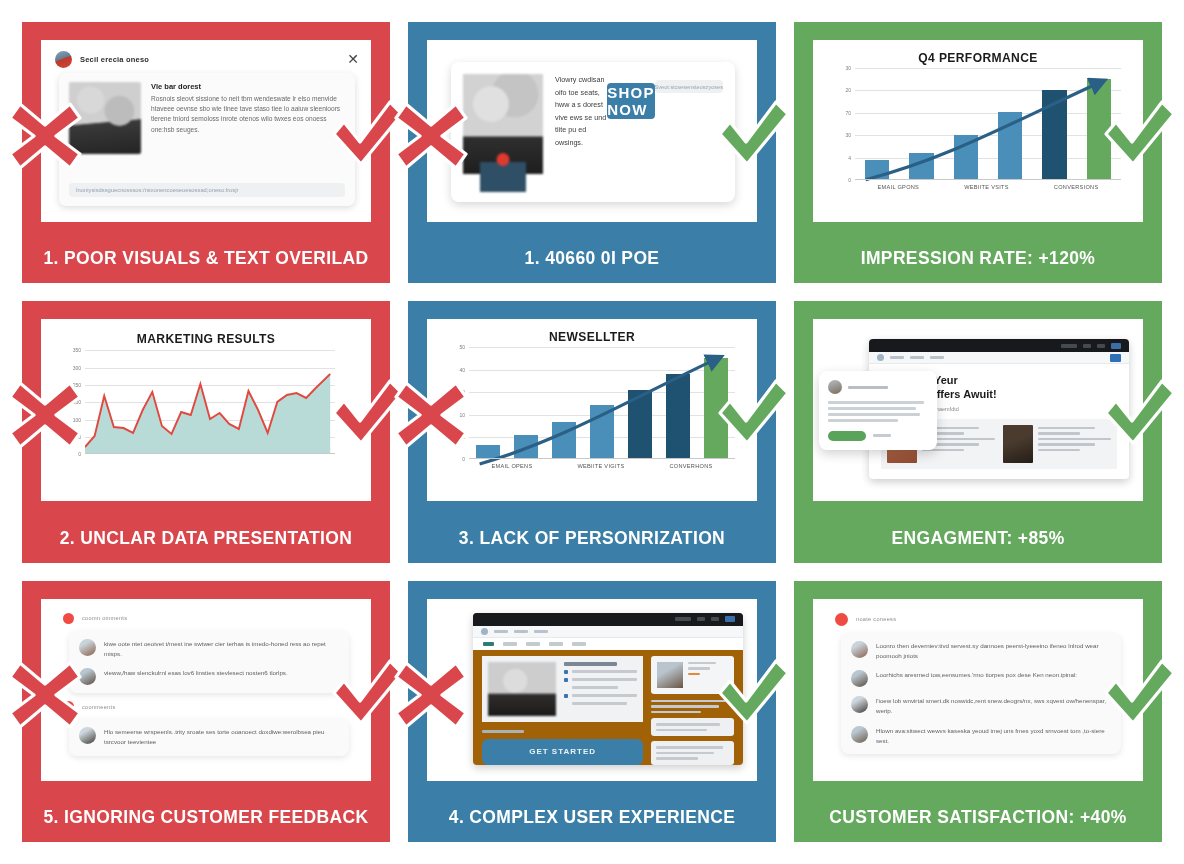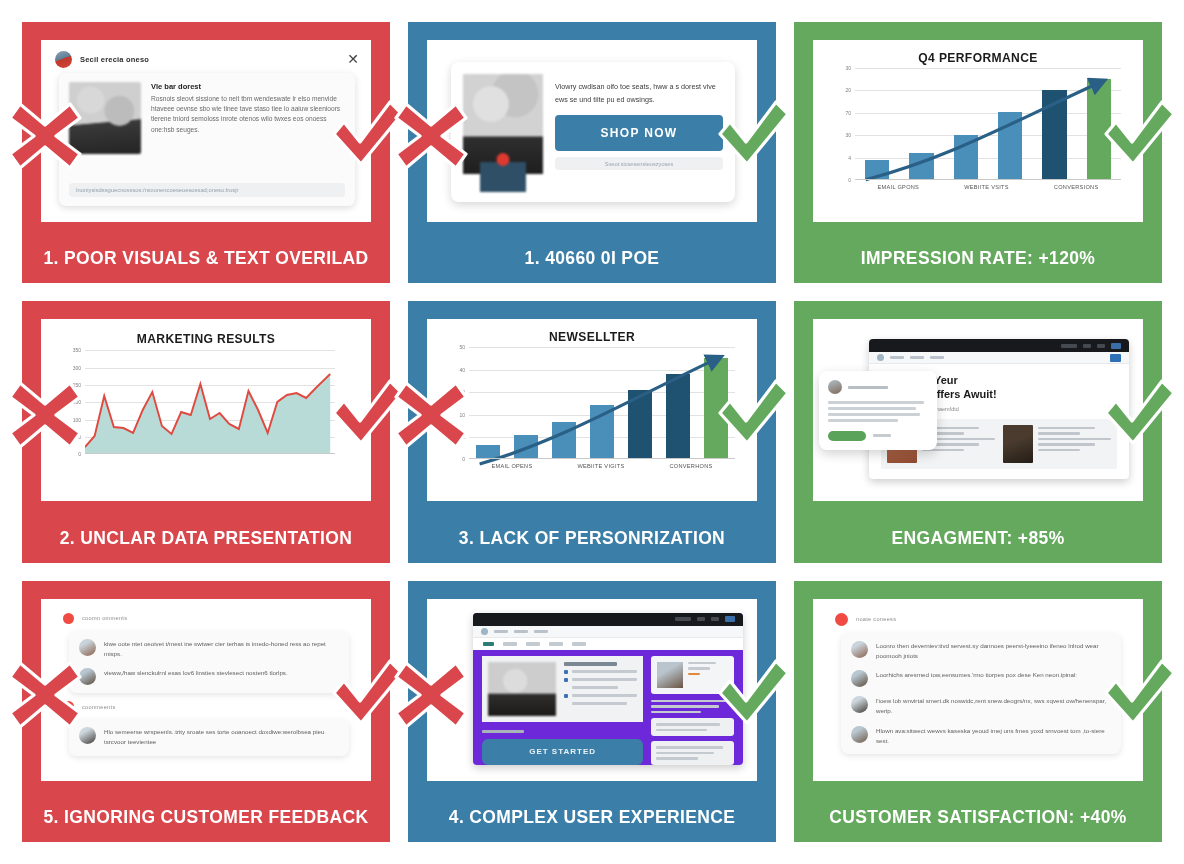--- a/index.html
+++ b/index.html
@@ -111,26 +111,26 @@
     filter: blur(1px);
   }
   .ad-badge {
     position: absolute; bottom: -18px; left: 50%; transform: translateX(-50%);
     width: 46px; height: 30px; background: #2e4f66;
   }
   .ad-dot {
     position: absolute; bottom: 8px; left: 50%; transform: translateX(-50%);
     width: 13px; height: 13px; border-radius: 50%; background: #e0392f; z-index: 3;
   }
-  .ad-body { flex: 1; display: flex; flex-direction: column; margin-top: 7px; }
+  .ad-body { flex: 1; display: flex; flex-direction: row; }
   .ad-p { font-size: 7.2px; color: #3c3c3c; line-height: 1.75; }
   .ad-btn {
     margin-top: 9px; height: 36px; background: #3b7fa8; border-radius: 4px;
     display: flex; align-items: center; justify-content: center;
-    color: #fff; font-size: 12px; font-weight: bold; letter-spacing: 1.3px;
+    color: #fff; font-size: 15px; font-weight: bold; letter-spacing: 1.3px;
   }
   .ad-sub {
     margin-top: 6px; height: 13px; border-radius: 4px; background: #eef0f2;
     display: flex; align-items: center; justify-content: center;
     font-size: 5.6px; color: #9aa6b0;
   }
 
   
   .chart { position: absolute; inset: 0; padding: 10px 16px 6px; }
   .chart-title {
@@ -215,21 +215,21 @@
   .cm-av { width: 17px; height: 17px; border-radius: 50%; flex: none; }
   .cm-av.a { background: linear-gradient(150deg,#c9d3da 0 30%, #8a5f4a 100%); }
   .cm-av.b { background: linear-gradient(150deg,#b7c6cf 0 30%, #5c4a3b 100%); }
   .cm-av.c { background: linear-gradient(150deg,#cdd6dc 0 30%, #3f3a35 100%); }
   .cm-av.d { background: linear-gradient(150deg,#b9c8d0 0 30%, #6d5a49 100%); }
   .cm-txt { font-size: 6.2px; color: #5e5e5e; line-height: 1.65; }
 
   
   .ux {
     position: absolute; top: 14px; left: 46px; right: 14px; bottom: 16px;
-    background: #6d28d9; border-radius: 4px; box-shadow: 0 3px 9px rgba(0,0,0,.2);
+    background: #a16207; border-radius: 4px; box-shadow: 0 3px 9px rgba(0,0,0,.2);
     overflow: hidden;
   }
   .ux-tabs { height: 12px; display: flex; align-items: center; gap: 9px; padding: 0 10px; background: #fff; }
   .ux-tab { height: 4px; width: 14px; background: #c3cad0; border-radius: 1px; }
   .ux-tab.act { background: #2e7d74; width: 11px; }
   .ux-main { display: flex; gap: 8px; padding: 6px 9px 8px; }
   .ux-left { flex: 1.95; }
   .ux-right { flex: 1; }
   .ux-hero { background: #f1f2f3; padding: 6px; display: flex; gap: 8px; }
   .ux-hero-img {

